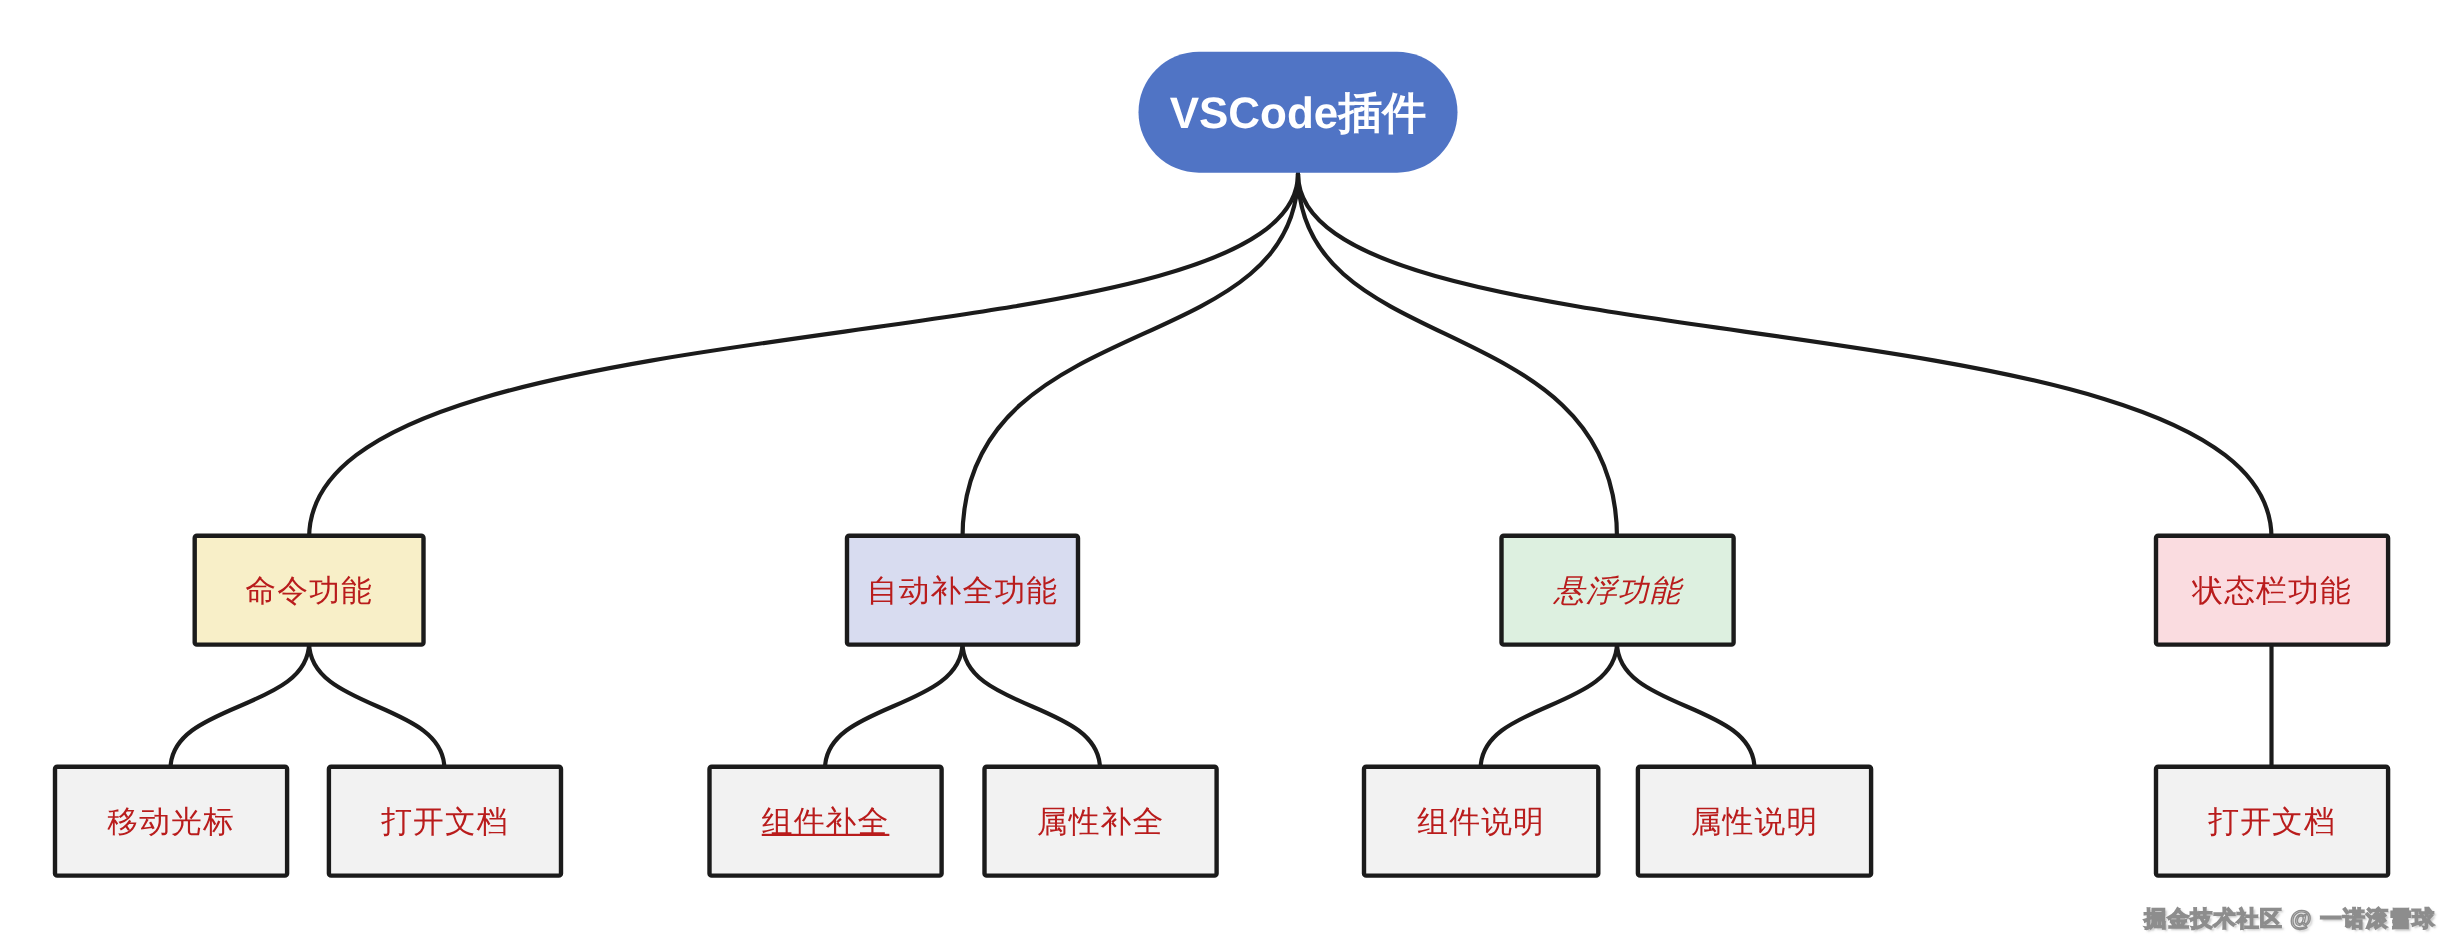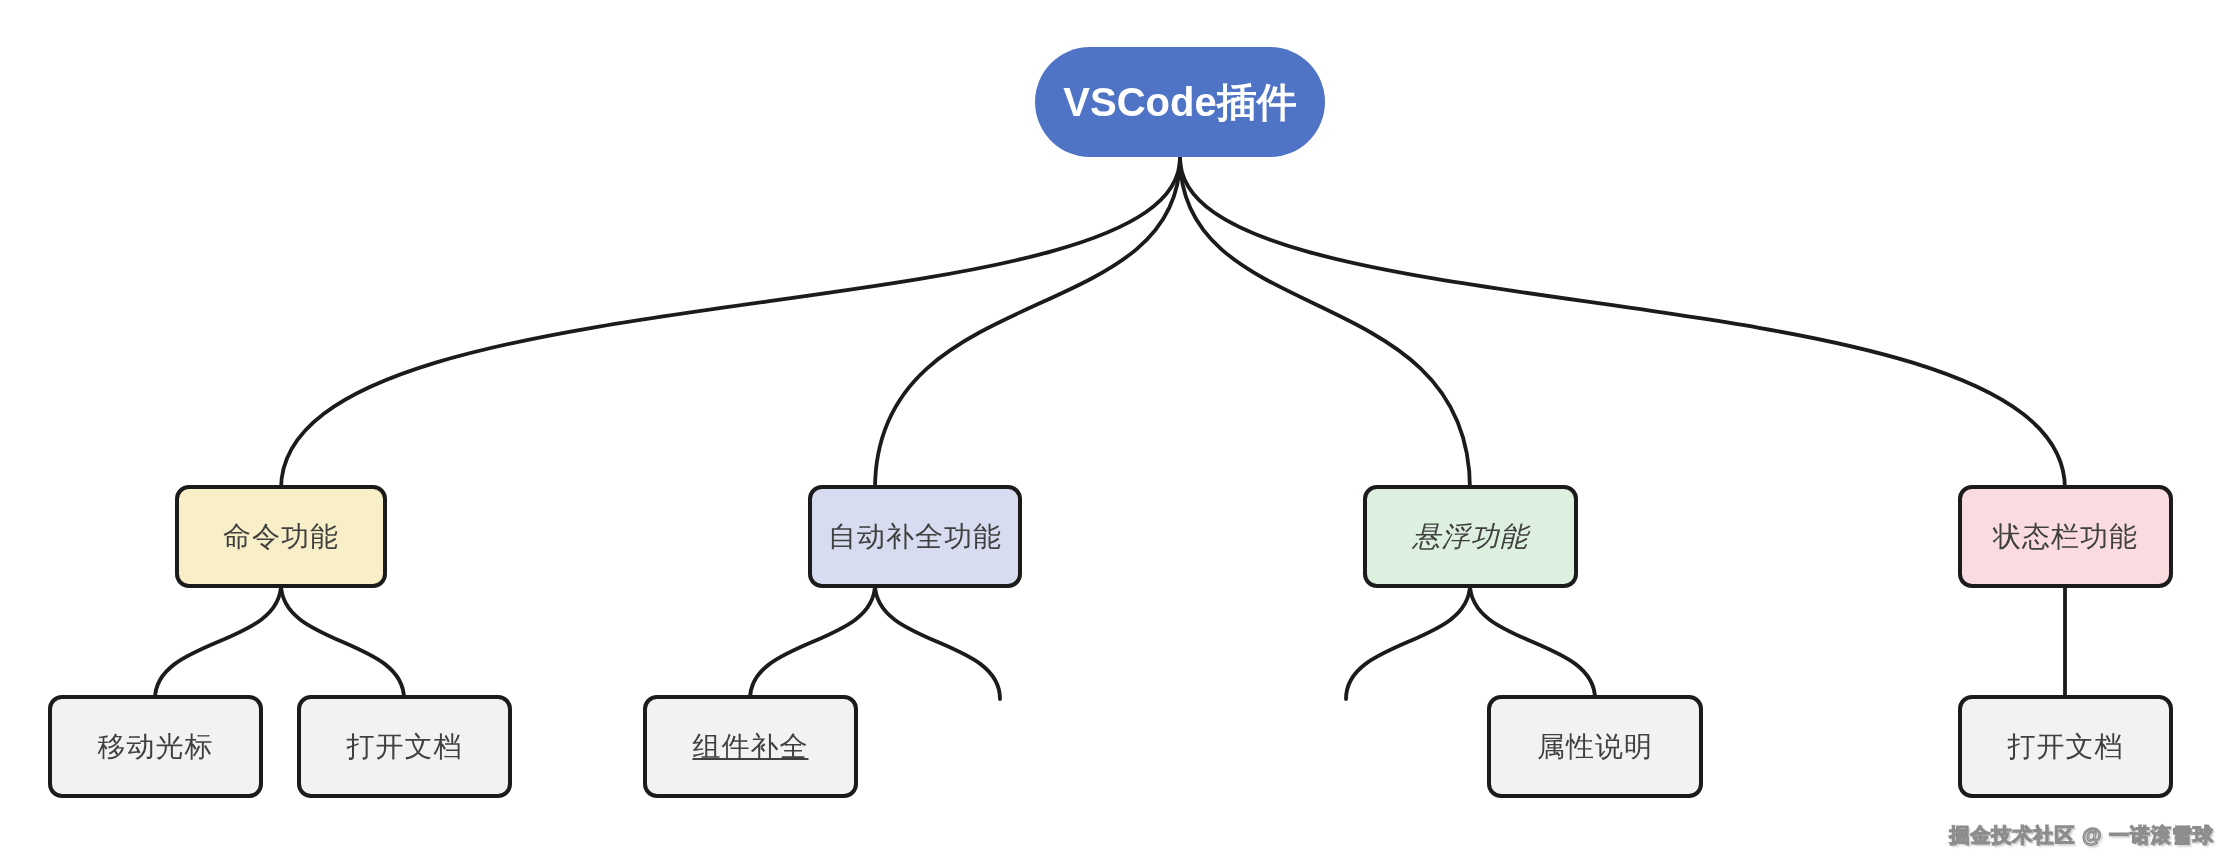--- a/index.html
+++ b/index.html
@@ -3,30 +3,30 @@
 <meta charset="utf-8">
 <style>
   html,body{margin:0;padding:0;background:#ffffff;}
   body{width:2222px;height:852px;font-family:"Liberation Sans","DejaVu Sans",sans-serif;}
   .canvas{position:relative;width:2222px;height:852px;background:#ffffff;overflow:hidden;}
   .edges{position:absolute;left:0;top:0;width:2222px;height:852px;}
   .edge{fill:none;stroke:var(--stroke,#1b1b1b);stroke-width:3.8;stroke-linecap:round;}
   .node{
     position:absolute;box-sizing:border-box;height:103px;
     display:flex;align-items:center;justify-content:center;
-    border:4px solid var(--stroke,#1b1b1b);border-radius:14px;
-    font-size:28px;color:#404040;letter-spacing:1px;white-space:nowrap;
+    border:4px solid var(--stroke,#1b1b1b);border-radius:4px;
+    font-size:28px;color:#b91c1c;letter-spacing:1px;white-space:nowrap;
   }
   .root{
     border:none;border-radius:58px;height:110px;
     background:var(--root-bg,#5074c5);color:var(--root-text,#ffffff);
     font-weight:700;font-size:40px;letter-spacing:0;
   }
   .cat-0{background:var(--cmd-bg,#f8efc8);}
-  .cat-1{background:var(--autocomplete-bg,#d8dcf0);margin-left:40px;}
+  .cat-1{background:var(--autocomplete-bg,#d8dcf0);}
   .cat-2{background:var(--hover-bg,#ddf0e0);font-style:italic;}
   .cat-3{background:var(--statusbar-bg,#fadce0);}
   .leaf{background:var(--leaf-bg,#f2f2f2);}
   .watermark{
     position:absolute;right:8px;bottom:3px;
     font-size:20px;font-weight:700;color:#f2f2f2;
     -webkit-text-stroke:1.3px #8d8d8d;
     text-shadow:2px 2px 2px rgba(120,120,120,0.45);
     letter-spacing:1px;white-space:nowrap;
   }
@@ -53,18 +53,20 @@
   <div class="node root" style="left:1035px;top:47px;width:290px;">VSCode插件</div>
 
   <div class="node cat-0" style="left:175px;top:485px;width:212px;">命令功能</div>
   <div class="node cat-1" style="left:768px;top:485px;width:214px;">自动补全功能</div>
   <div class="node cat-2" style="left:1363px;top:485px;width:215px;">悬浮功能</div>
   <div class="node leaf" style="left:48px;top:695px;width:215px;">移动光标</div>
 
   <div class="node cat-3" style="left:1958px;top:485px;width:215px;">状态栏功能</div>
   <div class="node leaf" style="left:297px;top:695px;width:215px;">打开文档</div>
   <div class="node leaf" style="left:643px;top:695px;width:215px;text-decoration:underline;">组件补全</div>
+  <div class="node leaf" style="left:893px;top:695px;width:215px;">属性补全</div>
+  <div class="node leaf" style="left:1238px;top:695px;width:217px;">组件说明</div>
   <div class="node leaf" style="left:1487px;top:695px;width:216px;">属性说明</div>
   <div class="node leaf" style="left:1958px;top:695px;width:215px;">打开文档</div>
 
   <div class="watermark">掘金技术社区 @ 一诺滚雪球</div>
 
 </div>
 
 </body></html>

